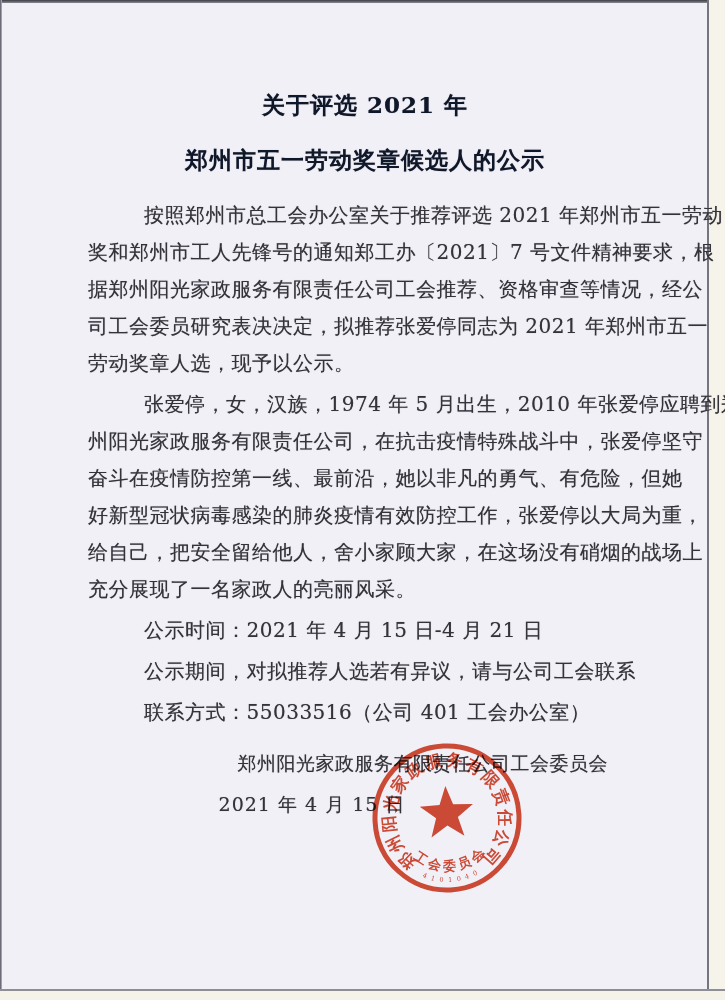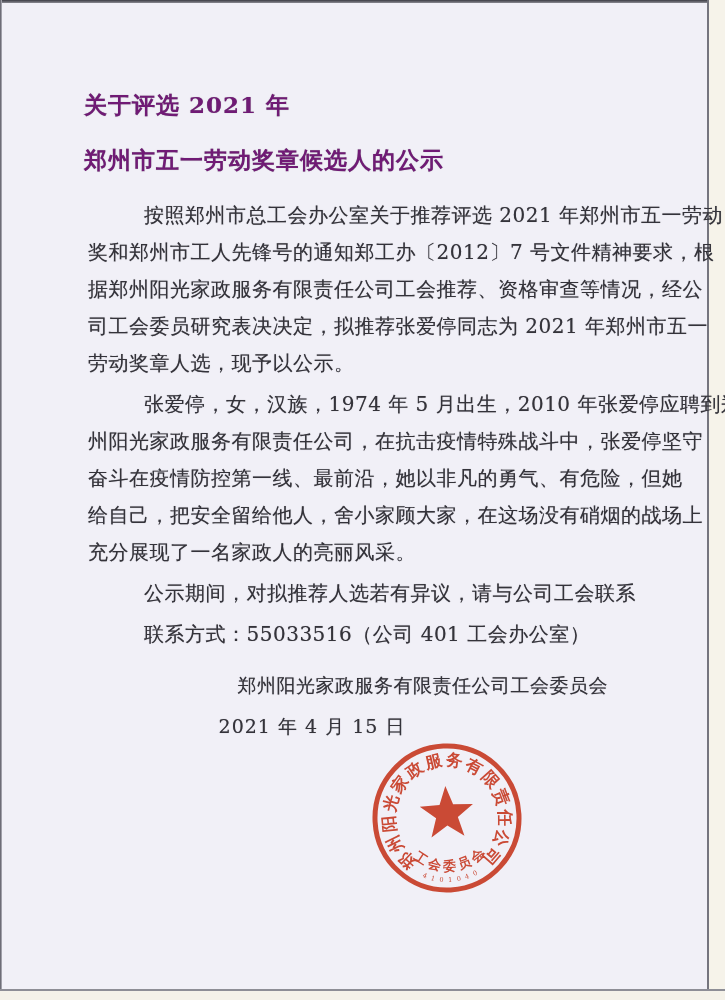--- a/index.html
+++ b/index.html
@@ -17,22 +17,22 @@
     background:#f6f3ea;border-left:2px solid #75757e;}
   .strip-bottom{position:absolute;bottom:0;left:0;width:725px;height:9px;
     background:#f5f2e9;border-top:2px solid #8e8e96;}
   
   .doc{
     position:absolute;left:84px;top:86px;width:562px;
     color:#34333a;
     text-shadow:0 0 0.7px rgba(52,51,58,.55);
   }
   .title{
-    text-align:left;font-weight:bold;font-size:23px;line-height:38px;
-    letter-spacing:1px;color:#701a75;
+    text-align:center;font-weight:bold;font-size:23px;line-height:38px;
+    letter-spacing:1px;color:#0f172a;
   }
   .title .t2{margin-top:17px;}
   .body-text{margin-top:18px;font-size:20px;}
   .para{margin:4px;}
   .line{line-height:37px;white-space:nowrap;letter-spacing:.5px;}
   .line.indent{padding-left:56px;}
   .signature{margin-top:14px;font-size:19px;}
   .sig-org{text-align:right;line-height:37px;padding-right:38px;white-space:nowrap;letter-spacing:.5px;}
   .sig-date{text-align:center;line-height:37px;margin-top:4px;padding-right:106px;white-space:nowrap;letter-spacing:1px;}
   
@@ -52,31 +52,35 @@
 
 <div class="doc">
   <div class="title">
     <div class="t1">关于评选 2021 年</div>
     <div class="t2">郑州市五一劳动奖章候选人的公示</div>
   </div>
 
   <div class="body-text">
       <div class="para">
         <div class="line indent">按照郑州市总工会办公室关于推荐评选 2021 年郑州市五一劳动</div>
-        <div class="line">奖和郑州市工人先锋号的通知郑工办〔2012〕7 号文件精神要求，根</div>
+        <div class="line">奖和郑州市工人先锋号的通知郑工办〔2021〕7 号文件精神要求，根</div>
         <div class="line">据郑州阳光家政服务有限责任公司工会推荐、资格审查等情况，经公</div>
         <div class="line">司工会委员研究表决决定，拟推荐张爱停同志为 2021 年郑州市五一</div>
         <div class="line">劳动奖章人选，现予以公示。</div>
       </div>
       <div class="para">
         <div class="line indent">张爱停，女，汉族，1974 年 5 月出生，2010 年张爱停应聘到郑</div>
         <div class="line">州阳光家政服务有限责任公司，在抗击疫情特殊战斗中，张爱停坚守</div>
         <div class="line">奋斗在疫情防控第一线、最前沿，她以非凡的勇气、有危险，但她</div>
+        <div class="line">好新型冠状病毒感染的肺炎疫情有效防控工作，张爱停以大局为重，</div>
         <div class="line">给自己，把安全留给他人，舍小家顾大家，在这场没有硝烟的战场上</div>
         <div class="line">充分展现了一名家政人的亮丽风采。</div>
+      </div>
+      <div class="para">
+        <div class="line indent">公示时间：2021 年 4 月 15 日-4 月 21 日</div>
       </div>
       <div class="para">
         <div class="line indent">公示期间，对拟推荐人选若有异议，请与公司工会联系</div>
       </div>
       <div class="para">
         <div class="line indent">联系方式：55033516（公司 401 工会办公室）</div>
       </div>
     </div>
 
   <div class="signature">

